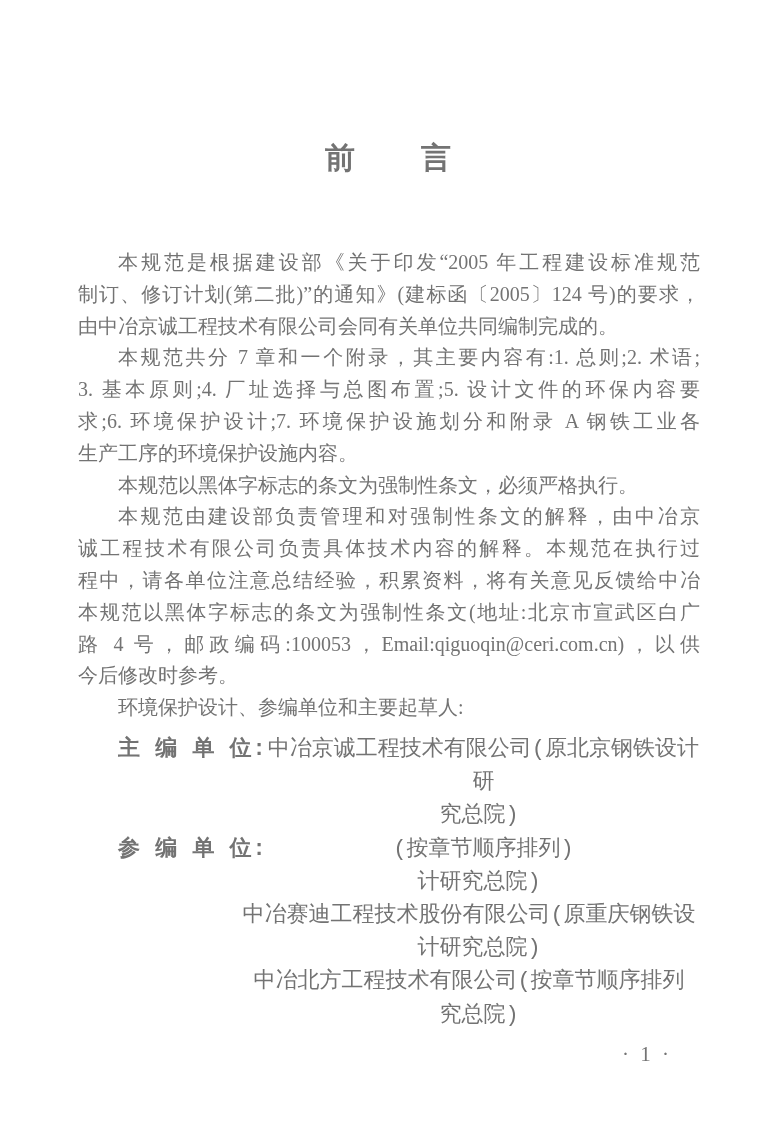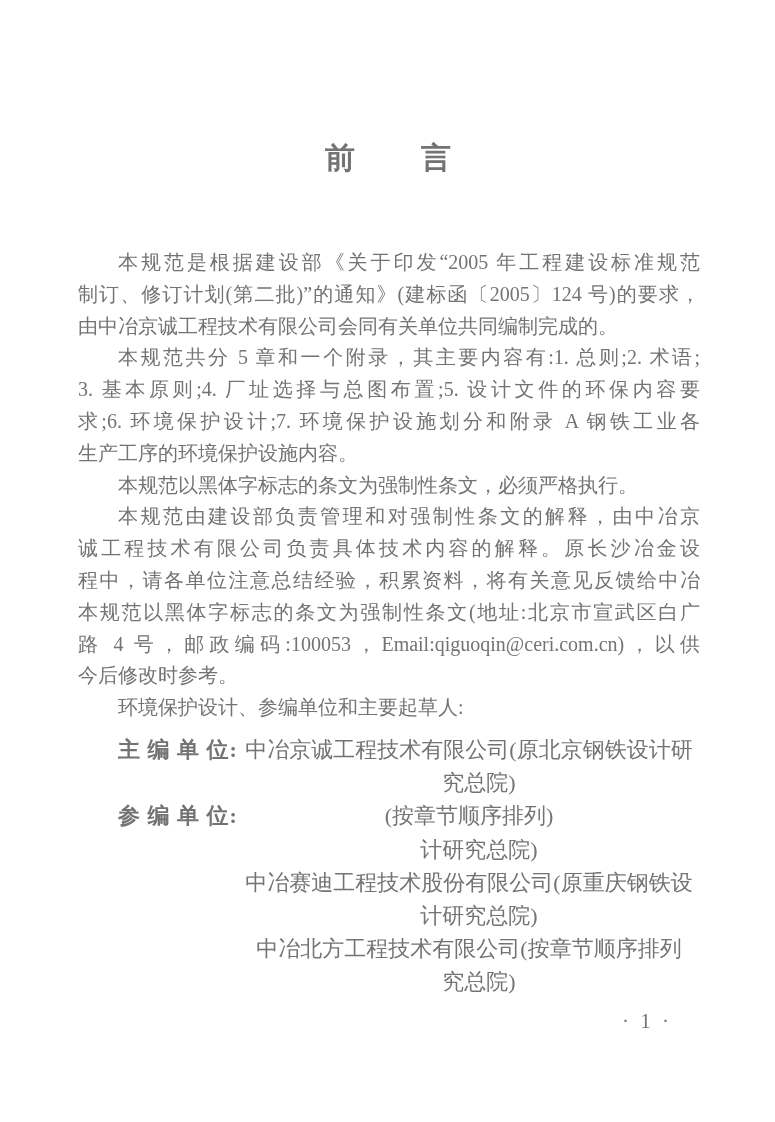--- a/index.html
+++ b/index.html
@@ -33,21 +33,21 @@
     white-space:nowrap; 
   }
   .bline { white-space:normal; }
   .bline.first { text-indent:2em; }
   .bline.pend { text-align-last:left; }
   .units {
     margin-top:9px;
     font-size:22px;
     line-height:33.2px;
   }
-  .u-line { display:flex; }
+  .u-line { display:flex;font-family:Liberation Mono, monospace; }
   .u-sp-label { flex:0 0 40px; }
   .u-label { flex:0 0 120px; font-weight:bold; white-space:nowrap; letter-spacing:1px; }
   .u-sp-cont { flex:0 0 180px; }
   .u-sp-entry { flex:0 0 160px; }
   .u-text { flex:1;text-align:center; }
   .page-number {
     margin-top:10px;
     padding-right:28px;
     text-align:right;
     font-size:21px;
@@ -59,29 +59,29 @@
 
 <div class="page">
   <div class="content">
 
     <h1 class="doc-title">前　　言</h1>
 
     <div class="bline first">本规范是根据建设部《关于印发“2005 年工程建设标准规范</div>
     <div class="bline">制订、修订计划(第二批)”的通知》(建标函〔2005〕124 号)的要求，</div>
     <div class="bline pend">由中冶京诚工程技术有限公司会同有关单位共同编制完成的。</div>
 
-    <div class="bline first">本规范共分 5 章和一个附录，其主要内容有:1. 总则;2. 术语;</div>
+    <div class="bline first">本规范共分 7 章和一个附录，其主要内容有:1. 总则;2. 术语;</div>
     <div class="bline">3. 基本原则;4. 厂址选择与总图布置;5. 设计文件的环保内容要</div>
     <div class="bline">求;6. 环境保护设计;7. 环境保护设施划分和附录 A 钢铁工业各</div>
     <div class="bline pend">生产工序的环境保护设施内容。</div>
 
     <div class="bline first pend">本规范以黑体字标志的条文为强制性条文，必须严格执行。</div>
 
     <div class="bline first">本规范由建设部负责管理和对强制性条文的解释，由中冶京</div>
-    <div class="bline">诚工程技术有限公司负责具体技术内容的解释。原长沙冶金设</div>
+    <div class="bline">诚工程技术有限公司负责具体技术内容的解释。本规范在执行过</div>
     <div class="bline">程中，请各单位注意总结经验，积累资料，将有关意见反馈给中冶</div>
     <div class="bline">本规范以黑体字标志的条文为强制性条文(地址:北京市宣武区白广</div>
     <div class="bline">路 4 号，邮政编码:100053，Email:qiguoqin@ceri.com.cn)，以供</div>
     <div class="bline pend">今后修改时参考。</div>
 
     <div class="bline first pend">环境保护设计、参编单位和主要起草人:</div>
 
     <div class="units">
 
       <div class="u-line">

